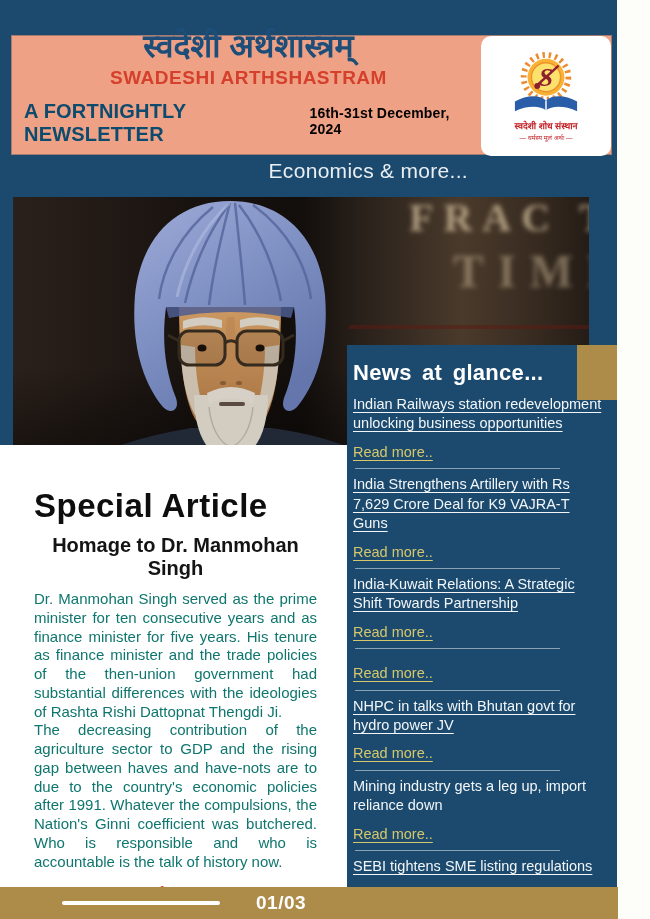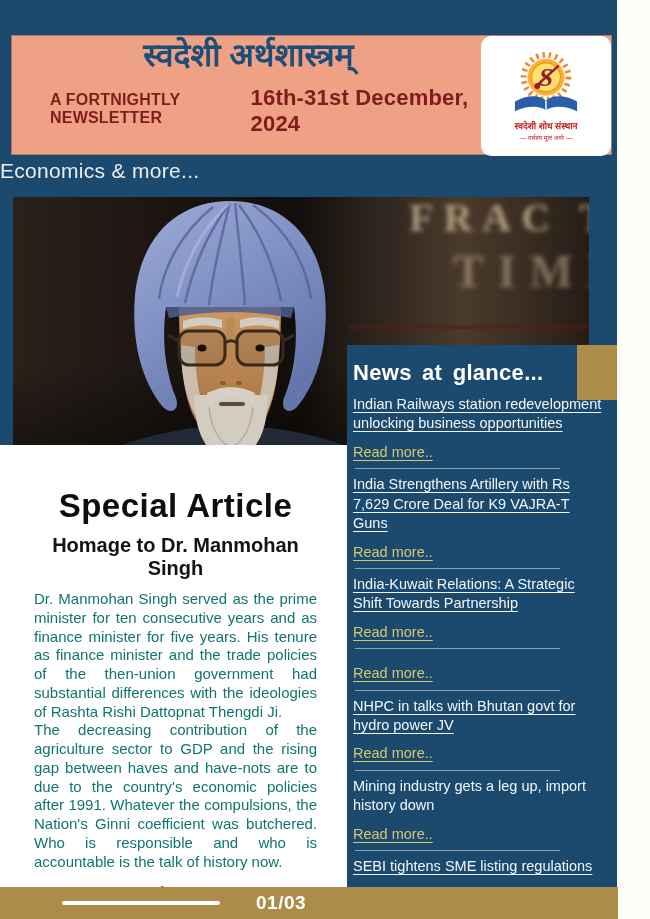--- a/index.html
+++ b/index.html
@@ -8,39 +8,39 @@
 
   .right-strip { position:absolute; left:617px; top:0; width:33px; height:919px; background:#fdfdfa; }
 
   
   .header-box { position:absolute; left:11px; top:35px; width:601px; height:120px;
     background:var(--peach-header,#eea184); border:1px solid rgba(23,52,78,.35); display:flex; }
   .header-text { flex:1; display:flex; flex-direction:column; justify-content:center; padding:4px 6px 19px 10px; }
   .title-hi { font-size:32px; font-weight:bold; color:var(--title-navy,#1d4e79); text-align:center; line-height:1.1; }
   .title-en { font-size:19px; font-weight:bold; color:var(--brand-red,#d5402c); text-align:center; letter-spacing:.5px; margin-top:3px; }
   .header-meta-row { display:flex; justify-content:space-between; align-items:baseline; margin-top:11px; padding:0 2px; }
-  .newsletter-label { font-size:16px; font-weight:bold; color:#7f1d1d; letter-spacing:.2px;margin-left:26px; }
-  .date-range { font-size:22px; font-weight:bold; color:#7f1d1d; letter-spacing:.2px; }
+  .newsletter-label { font-size:20px; font-weight:bold; color:#0c4a6e; letter-spacing:.2px; }
+  .date-range { font-size:14px; font-weight:bold; color:#000000; letter-spacing:.2px; }
 
   .logo-box { width:130px; height:120px; background:#ffffff; border-radius:10px;
     display:flex; flex-direction:column; align-items:center; justify-content:center; padding:3px 2px; }
   .logo-org { font-size:9px; font-weight:bold; color:#c22126; white-space:nowrap; }
   .logo-motto { font-size:6.5px; color:#c22126; margin-top:1px; white-space:nowrap; }
 
-  .tagline { position:absolute; left:0; top:159px; width:468px; text-align:left;
+  .tagline { position:absolute; left:0; top:159px; width:468px; text-align:right;
     font-size:21px; color:#e9eef3; letter-spacing:.3px; }
 
   
   .photo-wrap { position:absolute; left:13px; top:197px; width:576px; height:276px; overflow:hidden; }
   .photo-wrap svg { display:block; }
 
   
   .article-panel { position:absolute; left:0; top:445px; width:347px; height:443px; background:#ffffff;
     padding:42px 30px 0 34px; }
-  .article-title { font-size:33px; font-weight:bold; color:#0e0e0e; text-align:center; letter-spacing:.5px; }
+  .article-title { font-size:33px; font-weight:bold; color:#0e0e0e; letter-spacing:.5px; }
   .article-headline { font-size:20px; font-weight:bold; color:#141414; text-align:center; margin:9px 0 10px; }
   .article-body p { font-size:15px; line-height:1.25; color:#0f766e; text-align:justify; }
   .read-more-main { display:block; text-align:center; margin-top:12px; font-size:20px; font-weight:bold;
     color:var(--read-more-red,#e2512d); text-decoration:underline; text-underline-offset:3px; cursor:pointer; }
 
   
   .news-panel { position:absolute; left:347px; top:345px; width:270px; height:538px;
     background:var(--navy-background,#1b4a6e); padding:15px 10px 0 6px; }
   .news-title { font-size:22px; font-weight:bold; color:#ffffff; word-spacing:4px; letter-spacing:.3px; margin-bottom:9px; }
   .news-item { margin:1px 0 2px; }
@@ -62,20 +62,21 @@
 </head>
 <body>
 
 <div class="page">
 
   <div class="right-strip"></div>
 
   <div class="header-box">
     <div class="header-text">
       <div class="title-hi">स्वदेशी अर्थशास्त्रम्</div>
+      <div class="title-en">SWADESHI ARTHSHASTRAM</div>
       <div class="header-meta-row">
         <span class="newsletter-label">A FORTNIGHTLY NEWSLETTER</span>
         <span class="date-range">16th-31st December, 2024</span>
       </div>
     </div>
     <div class="logo-box">
       <svg width="78" height="68" viewBox="0 0 80 70">
         <circle cx="40" cy="27" r="23" fill="none" stroke="#ed8a2d" stroke-width="6" stroke-dasharray="2.5 4"></circle>
         <circle cx="40" cy="27" r="19" fill="#f9b233"></circle>
         <circle cx="40" cy="27" r="15" fill="#fde16d" stroke="#f0932b" stroke-width="1.5"></circle>
@@ -194,21 +195,21 @@
         <div class="news-item"><a class="news-headline">Indian Railways station redevelopment unlocking business opportunities</a><a class="news-readmore">Read more..</a></div>
         <div class="news-sep"></div>
         <div class="news-item"><a class="news-headline">India Strengthens Artillery with Rs 7,629 Crore Deal for K9 VAJRA-T Guns</a><a class="news-readmore">Read more..</a></div>
         <div class="news-sep"></div>
         <div class="news-item"><a class="news-headline">India-Kuwait Relations: A Strategic Shift Towards Partnership</a><a class="news-readmore">Read more..</a></div>
         <div class="news-sep"></div>
         <div class="news-item"><a class="news-readmore">Read more..</a></div>
         <div class="news-sep"></div>
         <div class="news-item"><a class="news-headline">NHPC in talks with Bhutan govt for hydro power JV</a><a class="news-readmore">Read more..</a></div>
         <div class="news-sep"></div>
-        <div class="news-item"><a class="news-headline no-underline">Mining industry gets a leg up, import history down</a><a class="news-readmore">Read more..</a></div>
+        <div class="news-item"><a class="news-headline no-underline">Mining industry gets a leg up, import reliance down</a><a class="news-readmore">Read more..</a></div>
         <div class="news-sep"></div>
         <div class="news-item"><a class="news-headline">SEBI tightens SME listing regulations</a><a class="news-readmore">Read more..</a></div>
       </div>
   </div>
 
   <div class="gold-square"></div>
 
   <div class="footer-bar">
     <div class="footer-line"></div>
     <span class="page-number">01/03</span>

